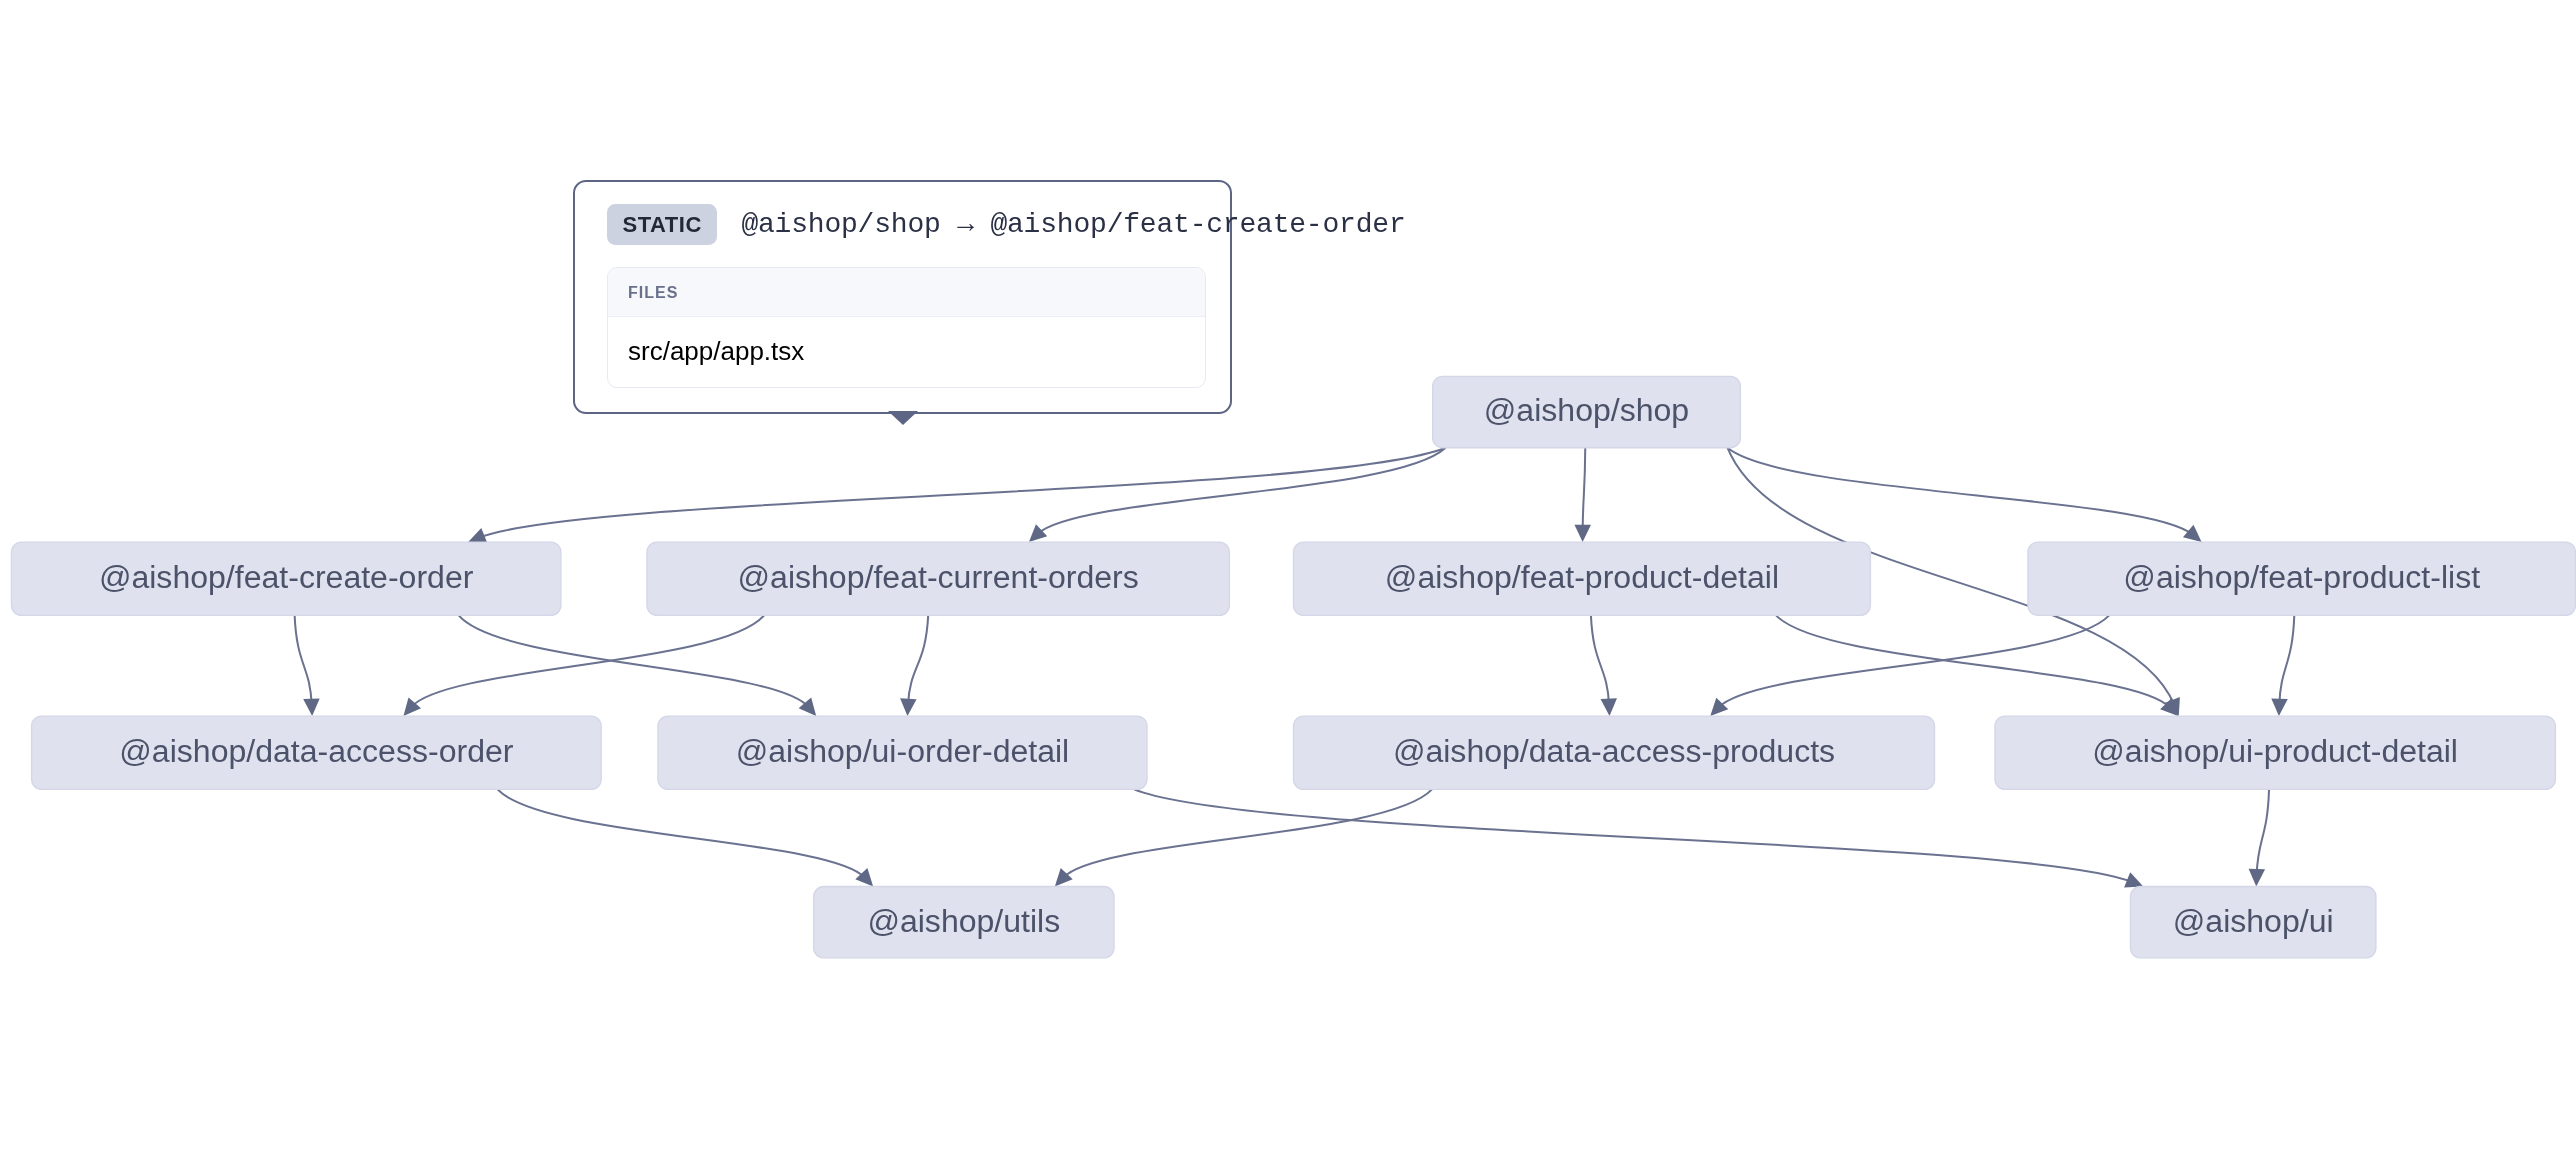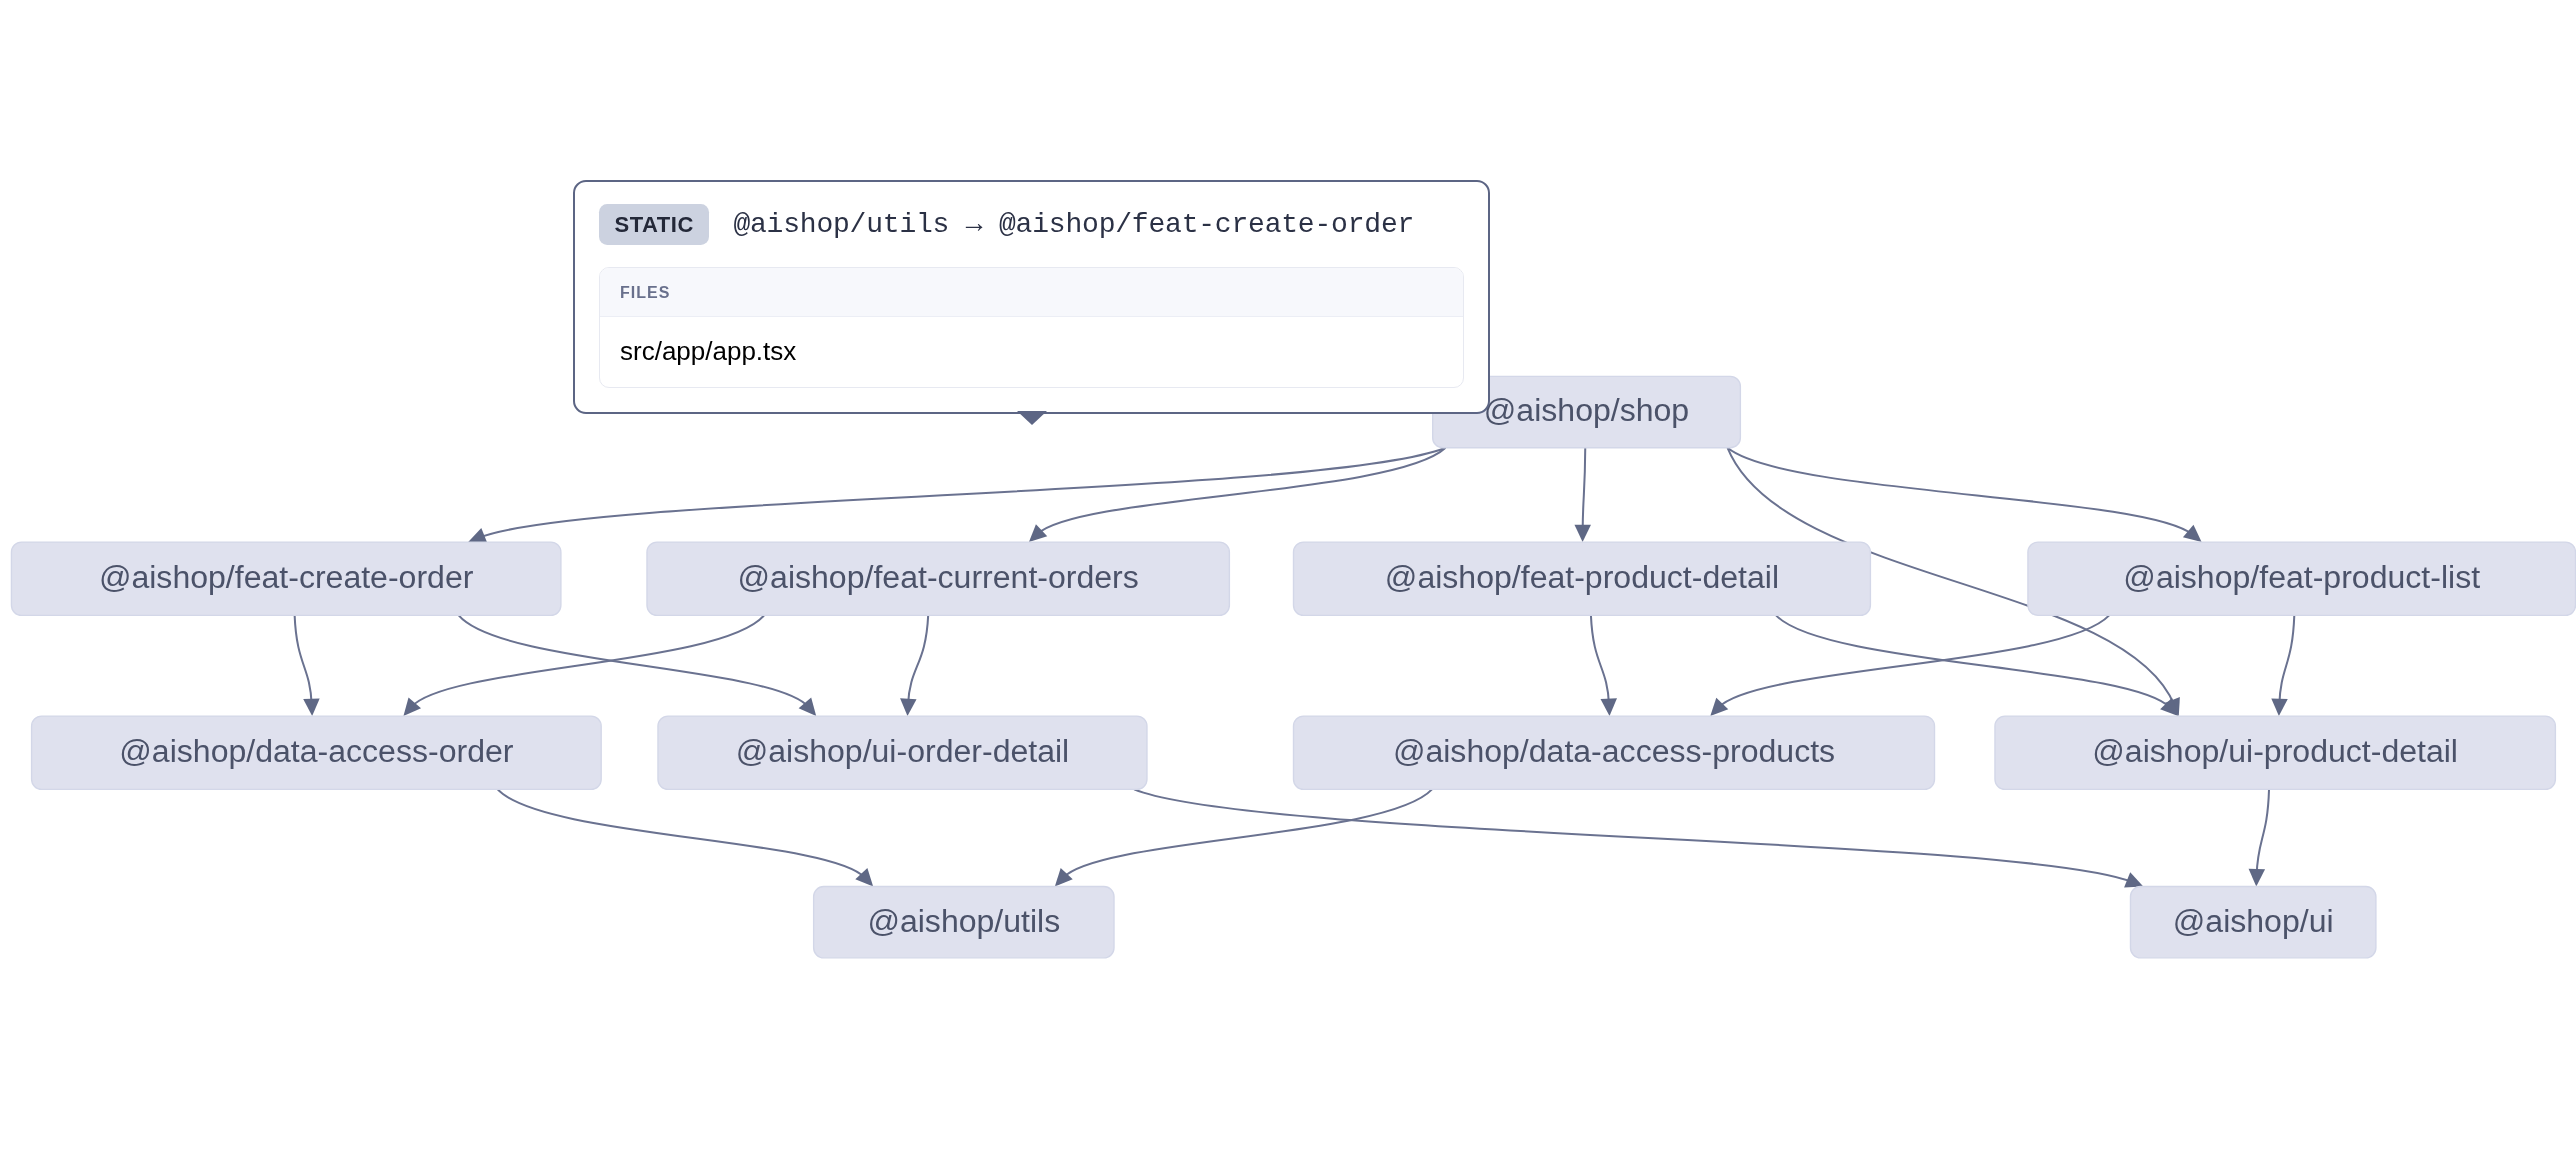--- a/index.html
+++ b/index.html
@@ -43,26 +43,26 @@
     font-weight: 400;
     dominant-baseline: middle;
     text-anchor: middle;
   }
 
   
   .tooltip-card {
     position: absolute;
     left: 573px;
     top: 180px;
-    width: 917px;
+    width: 659px;
     box-sizing: border-box;
     background: #ffffff;
     border: 2.3px solid #5c6584;
     border-radius: 13px;
-    padding: 22px 24px 24px 24px;
+    padding: 22px 24px 24px 32px;
     z-index: 5;
   }
   .tooltip-head {
     display: flex;
     align-items: center;
     gap: 24px;
     margin-bottom: 22px;
   }
   .static-badge {
     background: #ccd2e0;
@@ -199,21 +199,21 @@
       <g>
         <rect class="node-rect" x="2326" y="968" width="268" height="78" rx="11"></rect>
         <text class="node-label" x="2460" y="1008">@aishop/ui</text>
       </g>
     </g>
   </svg>
 
 <div class="tooltip-card">
   <div class="tooltip-head">
     <span class="static-badge">STATIC</span>
-    <span class="tooltip-title">@aishop/utils → @aishop/feat-create-order</span>
+    <span class="tooltip-title">@aishop/shop → @aishop/feat-create-order</span>
   </div>
   <div class="files-panel">
     <div class="files-header">FILES</div>
     <div class="files-row">src/app/app.tsx</div>
   </div>
   <div class="tooltip-caret"></div>
 </div>
 
 
 </body></html>

